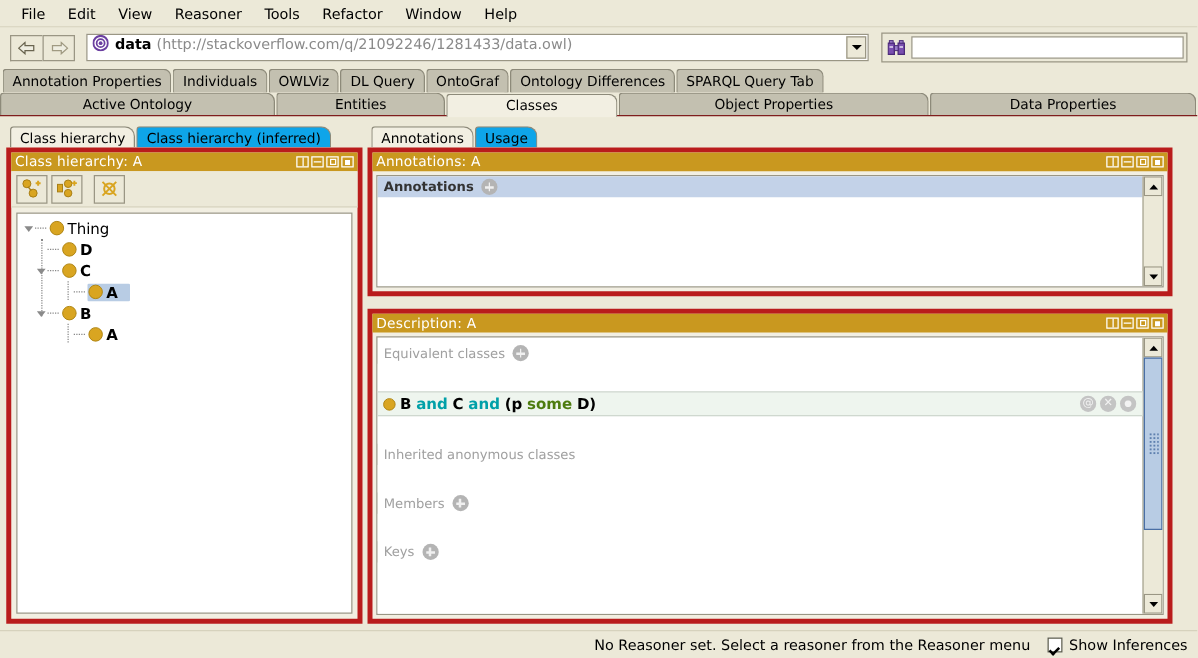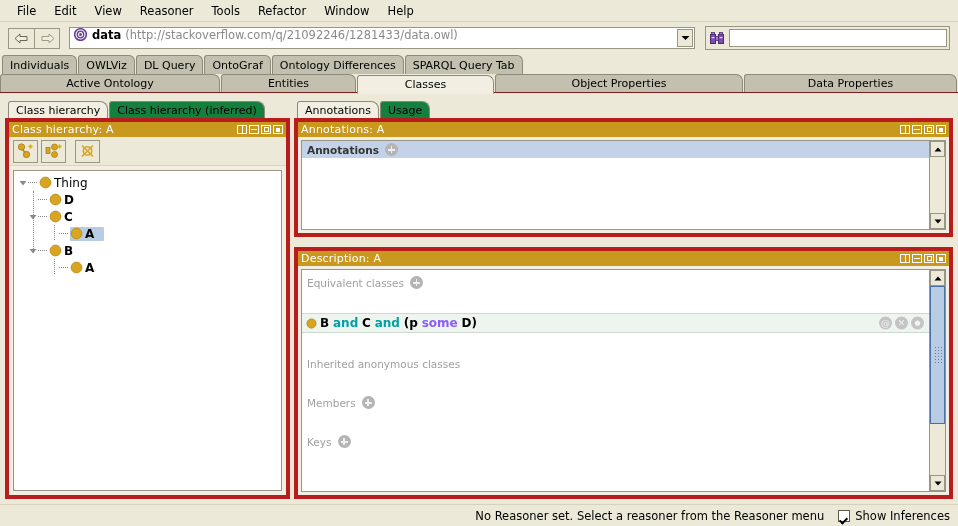--- a/index.html
+++ b/index.html
@@ -129,41 +129,41 @@
     position: relative; top: 1px;
     height: 19px;
   }
 
   
   #main {
     position: absolute;
     top: 94px; left: 0; right: 0; bottom: 22px;
     background: #ece9d8;
     display: flex;
-    padding: 6px 5px 5px 5px;
+    padding: 6px 20px 5px 5px;
   }
 
   
   #leftcol {
     width: 285px;
     display: flex; flex-direction: column;
   }
   .subtabrow {
     height: 18px;
     display: flex; align-items: flex-end;
     padding-left: 3px;
   }
   .subtab {
     height: 17px;
     border: 1px solid #8d8a7a;
     border-bottom: none;
     display: flex; align-items: center;
     padding: 0 7px;
     font-size: 11px;
-    background: #15803d;
+    background: #0ea5e9;
     border-radius: 3px 8px 0 0;
     cursor: default;
     margin-right: 1px;
   }
   .subtab.active { background: #f2efe2; }
 
   .panel {
     border: 4px solid #b91c1c;
     background: #f2efe2;
     display: flex; flex-direction: column;
@@ -310,21 +310,21 @@
     height: 20px;
     display: flex; align-items: center;
     padding: 0 4px;
     font-size: 12px;
     position: relative;
     flex: 0 0 auto;
   }
   .expr-ball { width:11px; height:11px; margin-right:3px; flex:0 0 auto;}
   .expr-text { white-space: nowrap; font-family: "DejaVu Sans","Liberation Sans",sans-serif;}
   .kw-and { color: #00a0a8; font-weight: bold; }
-  .kw-some { color: #8b5cf6; font-weight: bold; }
+  .kw-some { color: #4d7c0f; font-weight: bold; }
   .cls { color: #000; font-weight: bold; }
   .prop { color: #000; font-weight: bold; }
   .row-actions {
     position: absolute; right: 5px; top: 50%;
     transform: translateY(-50%);
     display:flex; gap: 3px;
   }
   .ra {
     width: 13px; height: 13px; border-radius:50%;
     background: #c4c4c4;
@@ -443,20 +443,21 @@
         <rect x="9.5" y="0.5" width="3" height="2" fill="#9b7ec9" stroke="#4b2a78" stroke-width="0.8"></rect>
         <rect x="1.6" y="5" width="2.8" height="1.2" fill="#e6ddf2"></rect>
         <rect x="9.6" y="5" width="2.8" height="1.2" fill="#e6ddf2"></rect>
       </svg>
     </span>
     <input class="search-input" type="text" value="" placeholder="" style="">
   </div>
 </div>
 
 <div id="tabrow1">
+  <div class="tab1">Annotation Properties</div>
   <div class="tab1">Individuals</div>
   <div class="tab1">OWLViz</div>
   <div class="tab1">DL Query</div>
   <div class="tab1">OntoGraf</div>
   <div class="tab1">Ontology Differences</div>
   <div class="tab1">SPARQL Query Tab</div>
 </div>
 
 <div id="tabrow2">
   <div class="tab2" style="width:220px">Active Ontology</div>

